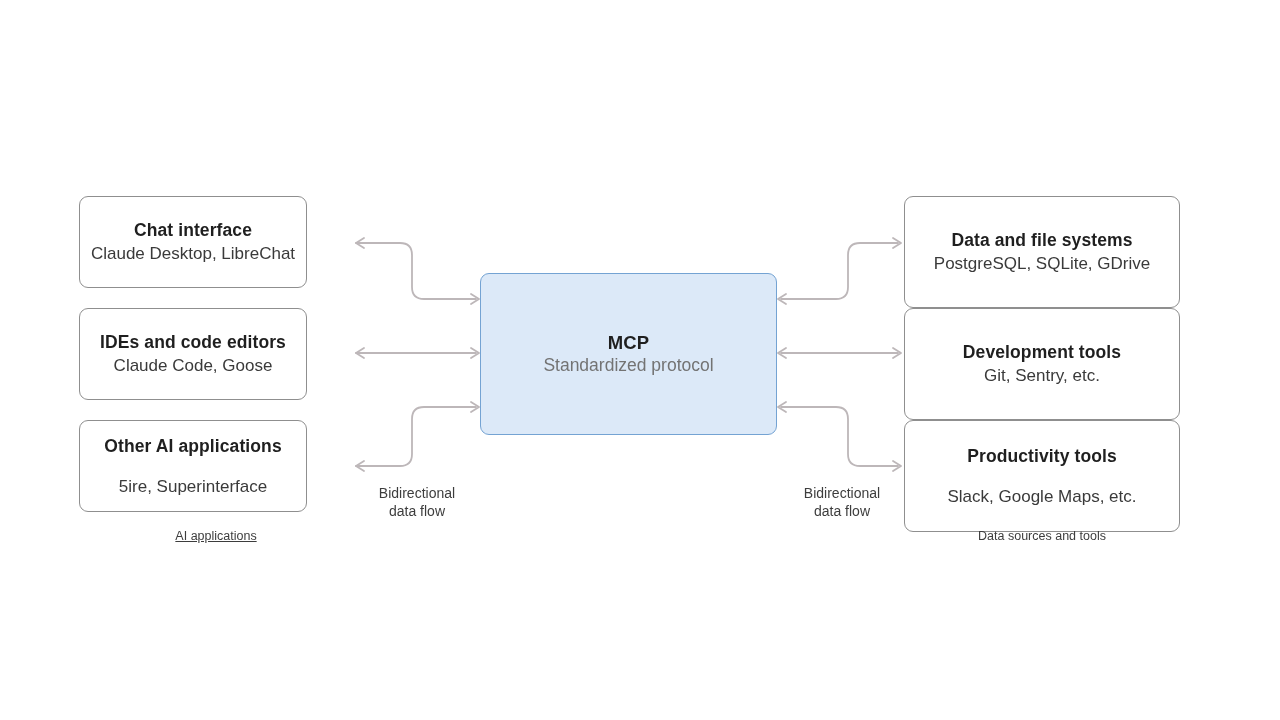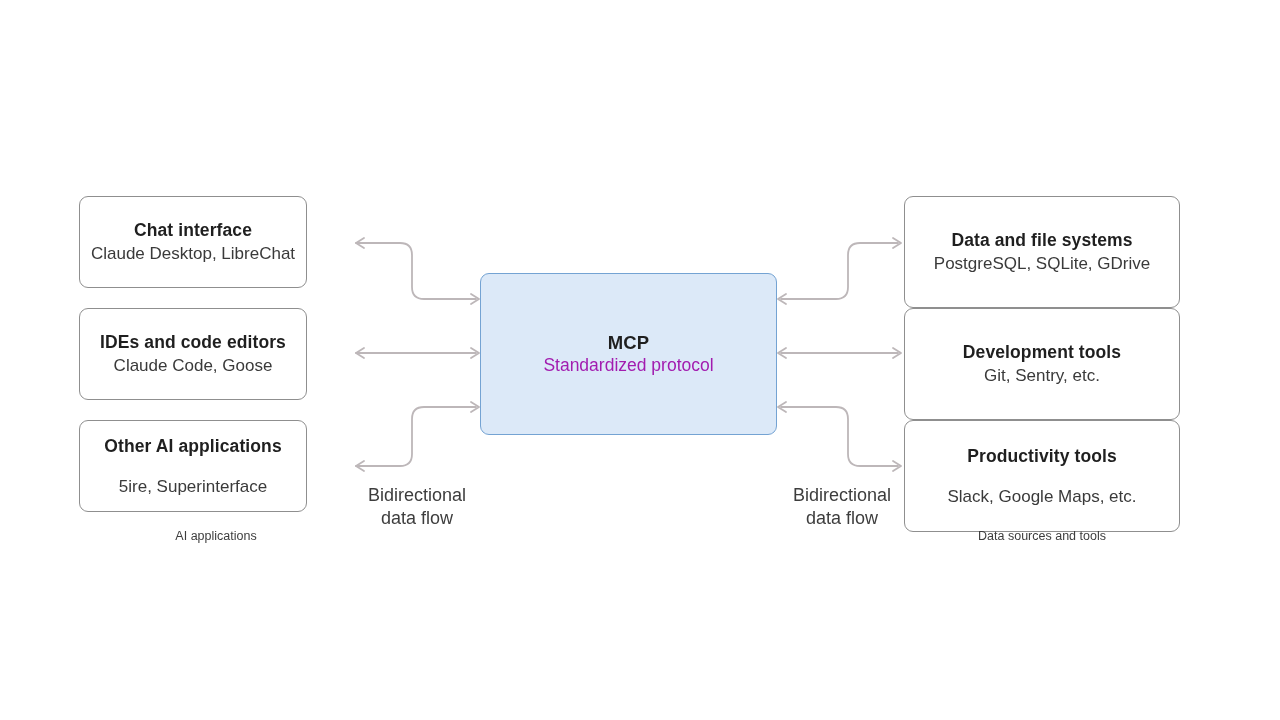--- a/index.html
+++ b/index.html
@@ -58,37 +58,37 @@
 
   .node.center {
     left: 480px; top: 273px;
     width: 297px; height: 162px;
     background: var(--center-fill, #dce9f8);
     border: 1.6px solid var(--center-border, #74a3d3);
     border-radius: 9px;
     gap: 1px;
   }
   .node.center .title { font-size: 18.5px; }
-  .node.center .subtitle { font-size: 17.5px; color: #a21caf; }
+  .node.center .subtitle { font-size: 17.5px; color: #737373; }
 
   .group-caption {
     position: absolute;
     top: 529px;
     font-size: 12.5px;
     color: var(--label-text, #3d3d3d);
     text-align: center;
   }
-  .group-caption.left-cap  { left: 79px;  width: 274px; }
+  .group-caption.left-cap  { left: 79px;  width: 274px; text-decoration: underline; }
   .group-caption.right-cap { left: 904px; width: 276px; }
 
   .flow-label {
     position: absolute;
     top: 484px;
     width: 130px;
-    font-size: 18px;
+    font-size: 14px;
     line-height: 1.3;
     color: var(--label-text, #3d3d3d);
     text-align: center;
     white-space: pre-line;
   }
   .flow-label.left-flow  { left: 352px; }
   .flow-label.right-flow { left: 777px; }
 </style>
 </head>
 <body>

